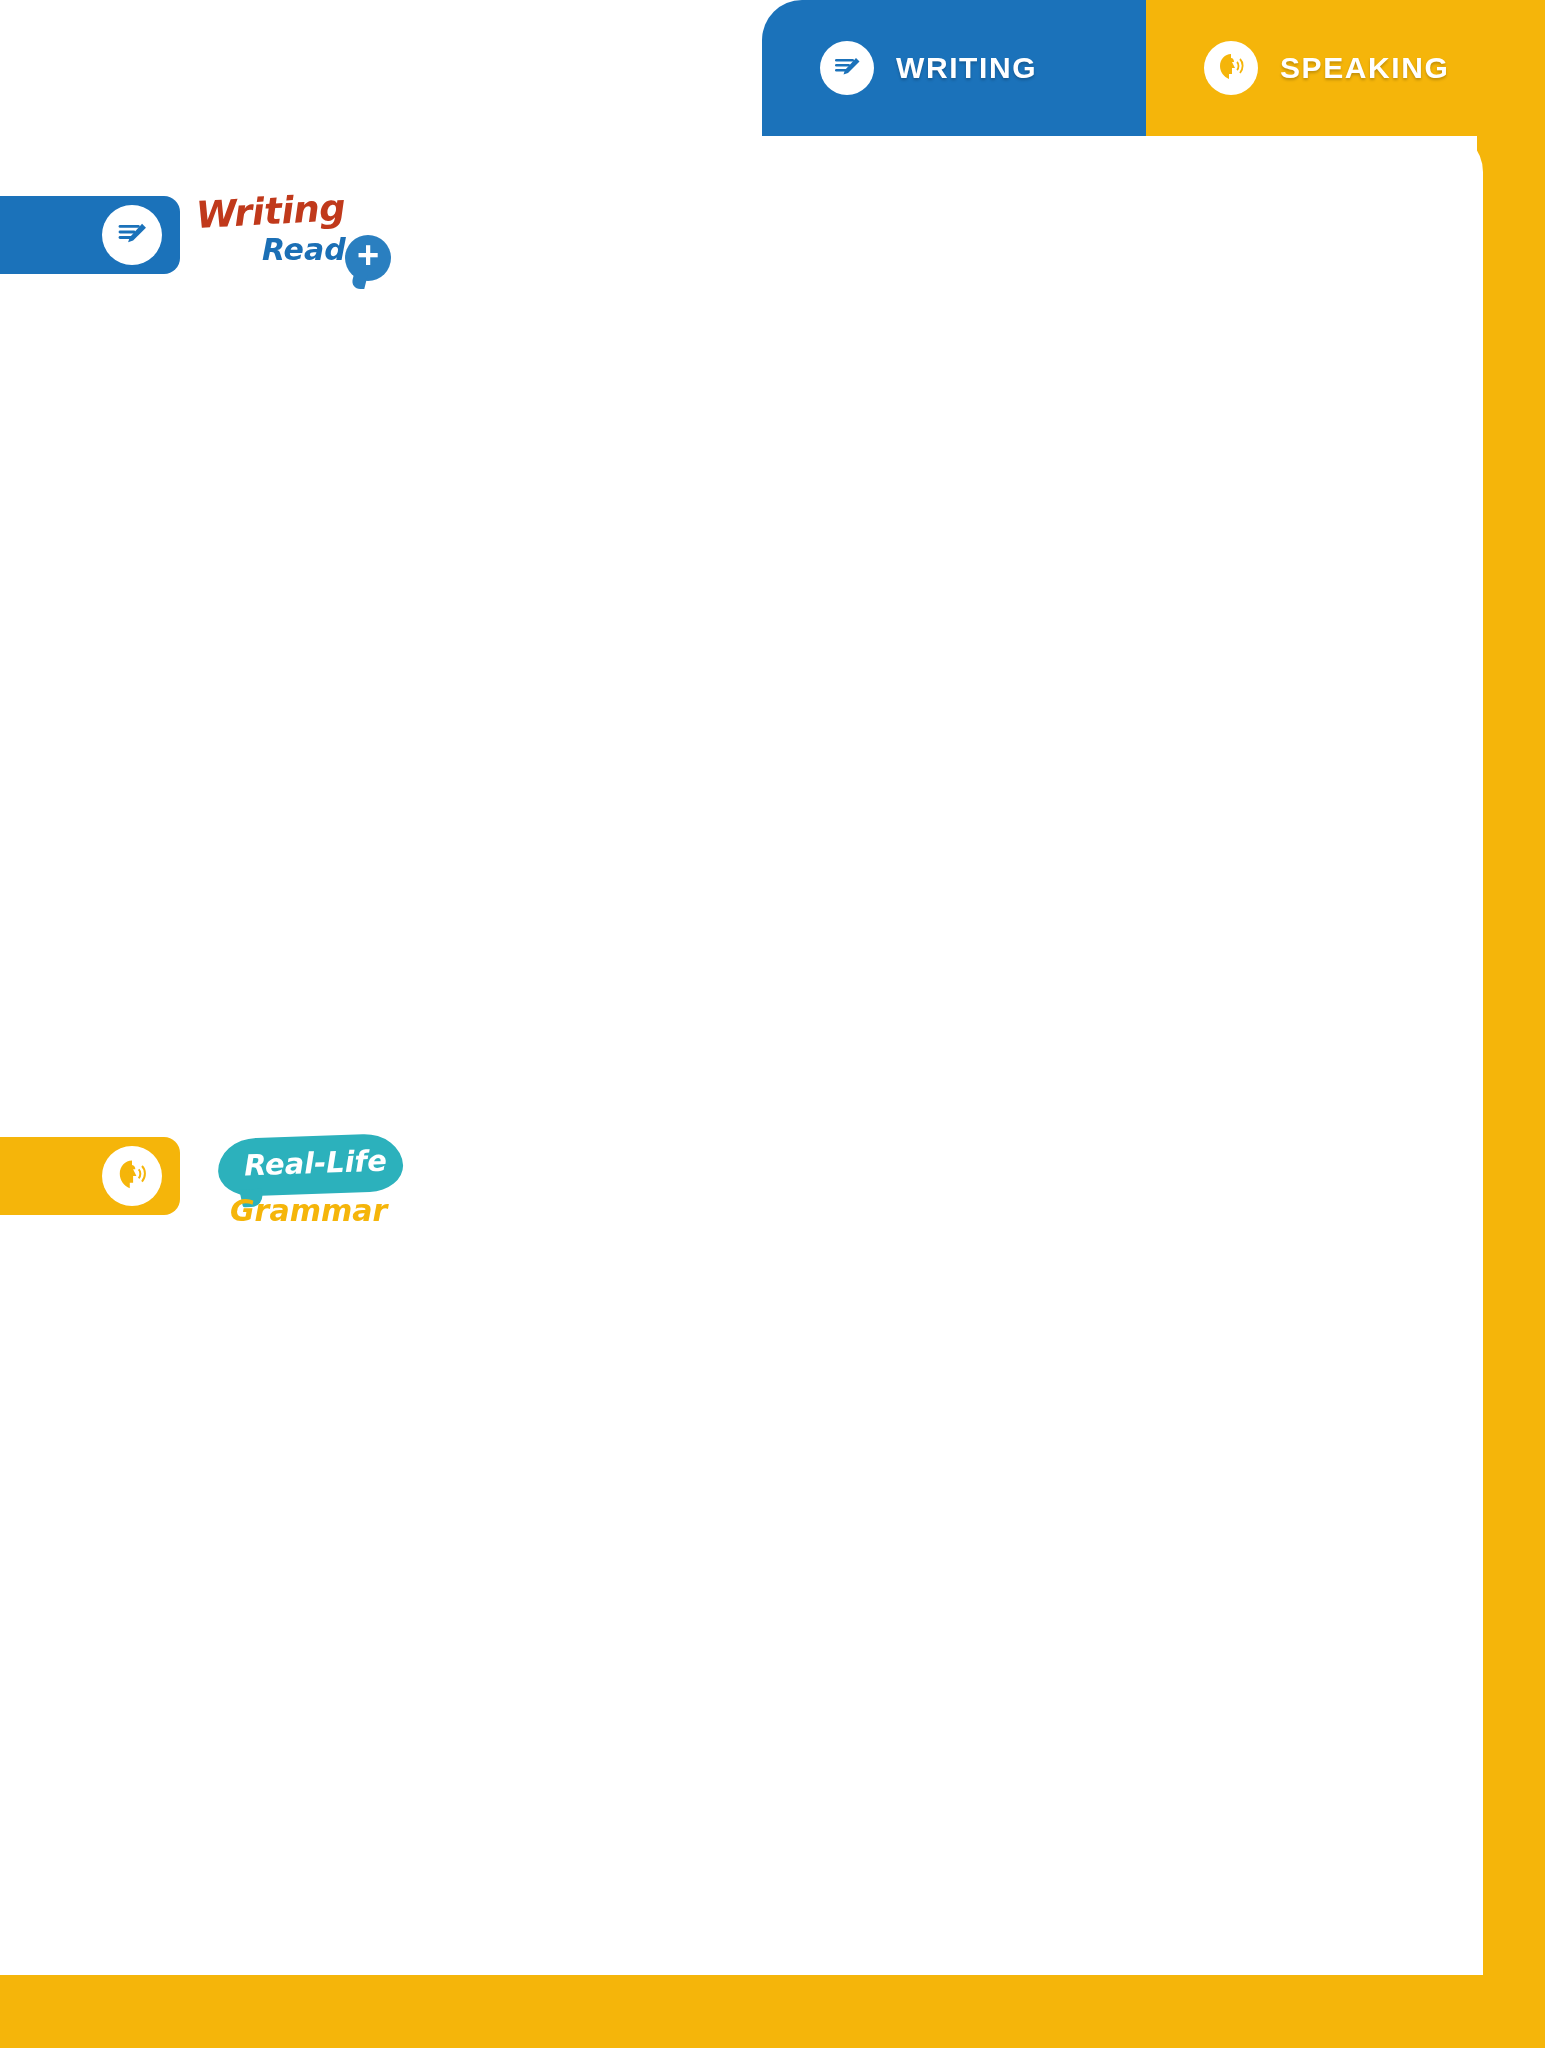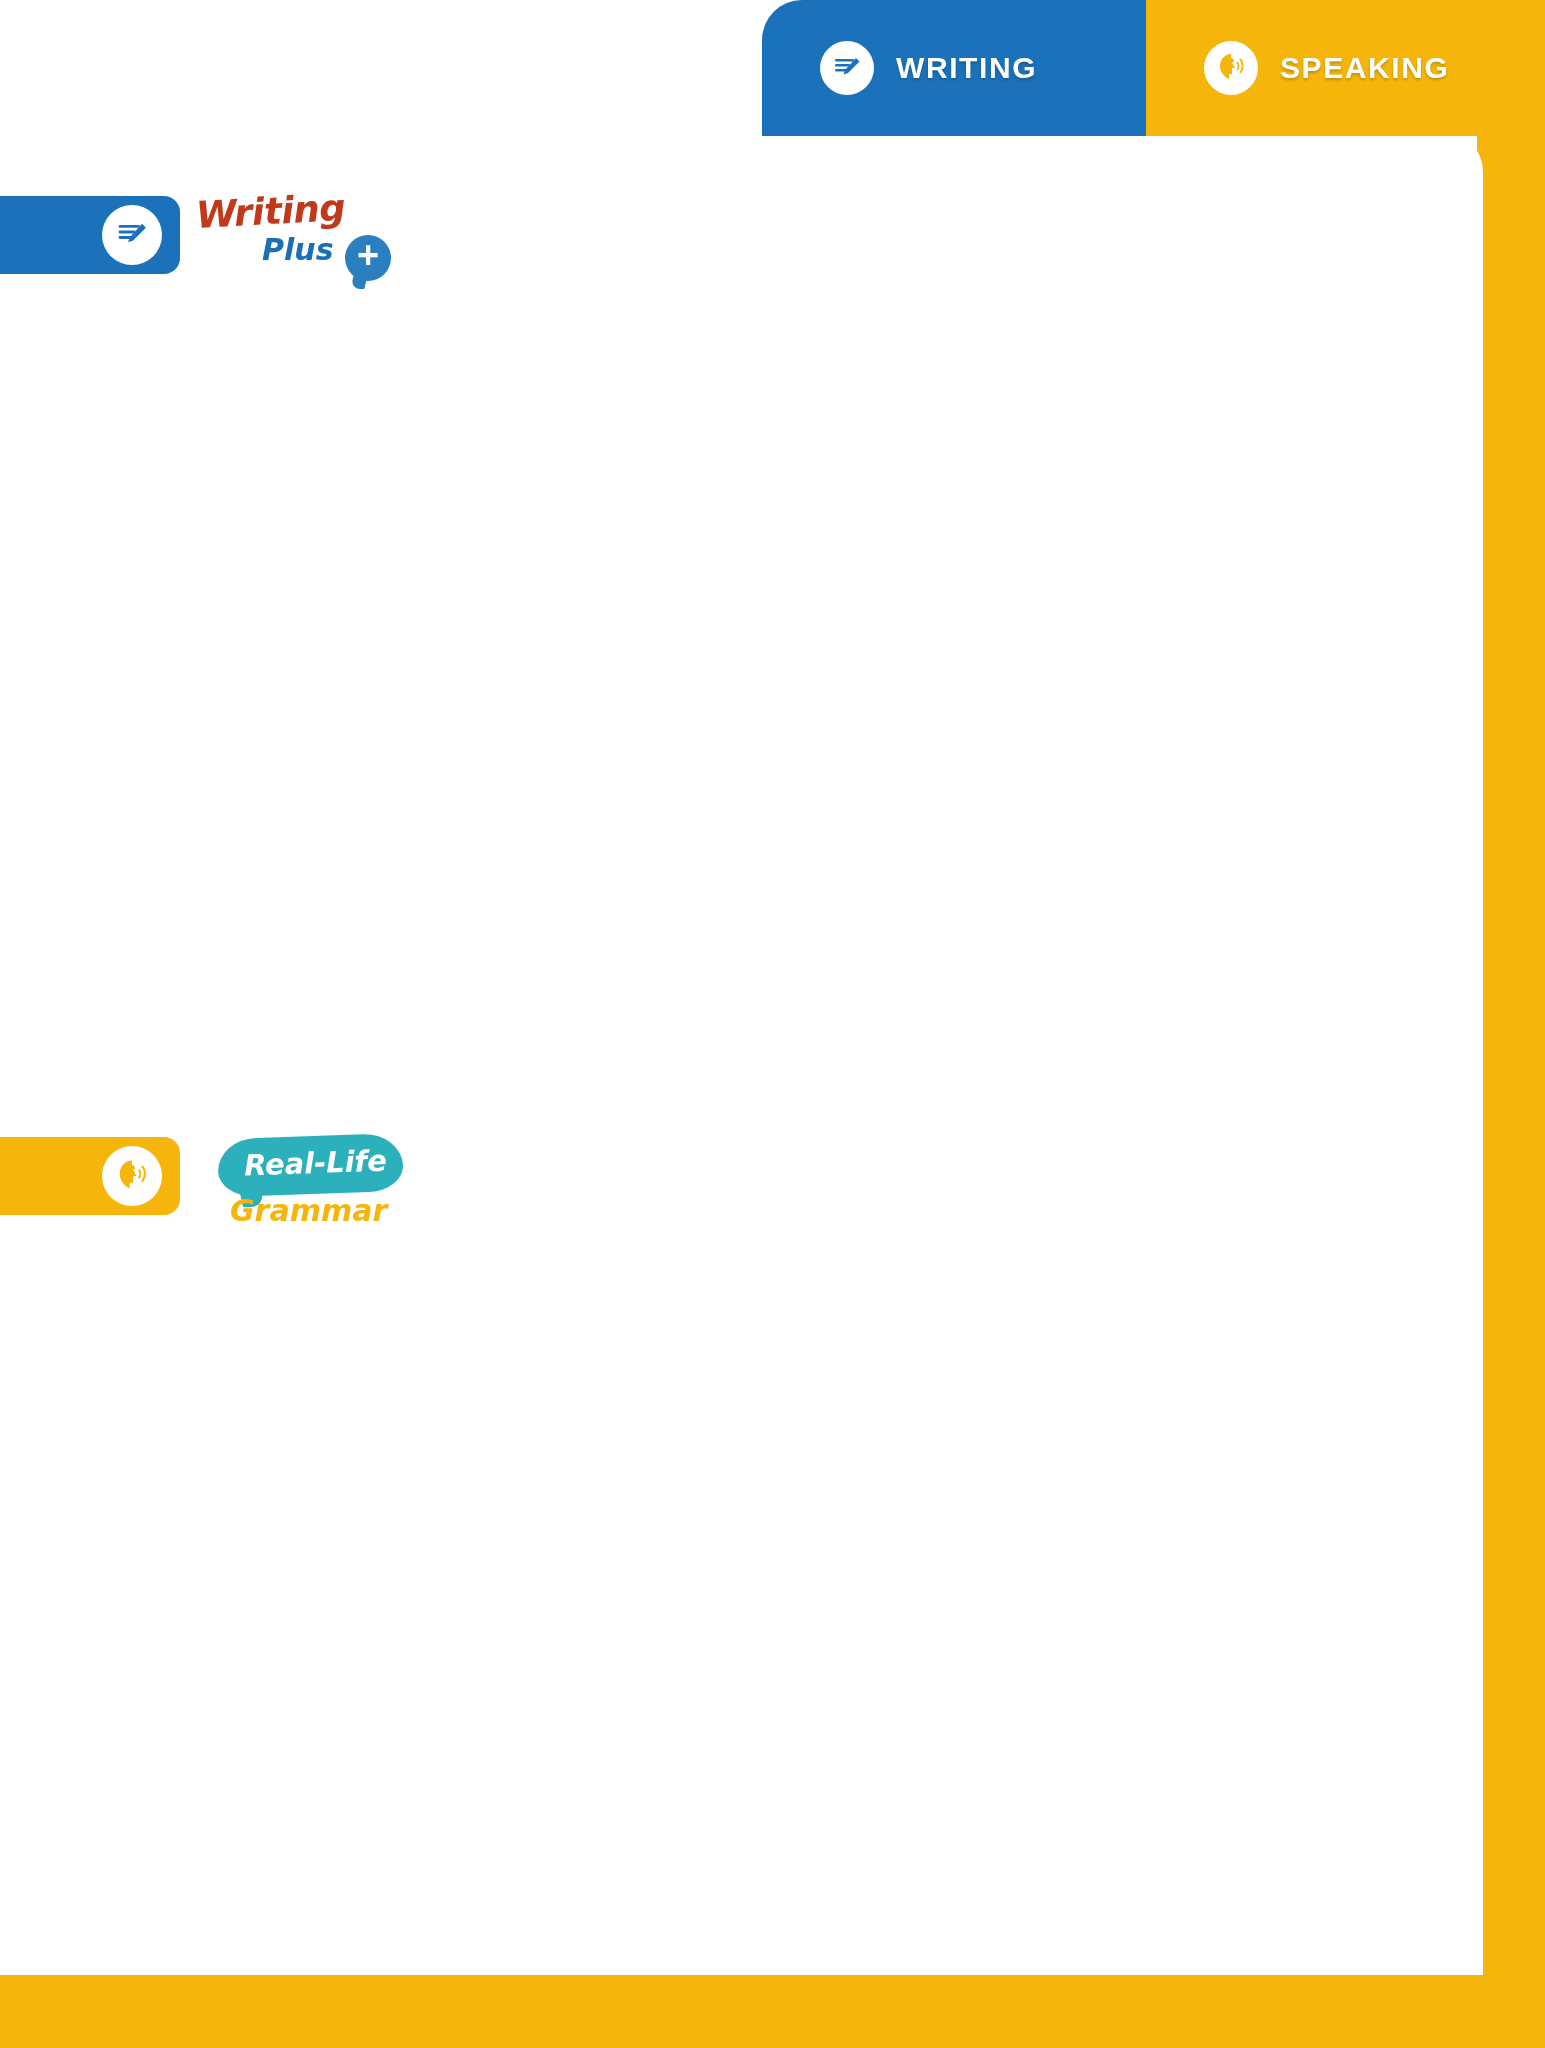--- a/index.html
+++ b/index.html
@@ -283,21 +283,21 @@
         <rect x="5" y="13" width="15" height="2.6" rx="1.3"></rect>
         <rect x="5" y="18" width="12" height="2.6" rx="1.3"></rect>
         <path d="M26 7 L29.5 10.5 L18 22 L13.5 23.5 L15 19 Z"></path>
       </g>
     </svg>
   </span>
 </div>
 
 <div class="wp-logo">
   <span class="wp-writing">Writing</span>
-  <span class="wp-plus-word">Plus</span>
+  <span class="wp-plus-word">Read</span>
   <span class="wp-plusicon">+</span>
 </div>
 
 <div class="instruction instr-writing">Look at the table about Jack and answer the questions.</div>
 
 <div class="q-panel"></div>
 
 <table class="jack-table">
   <tbody>
       <tr>

